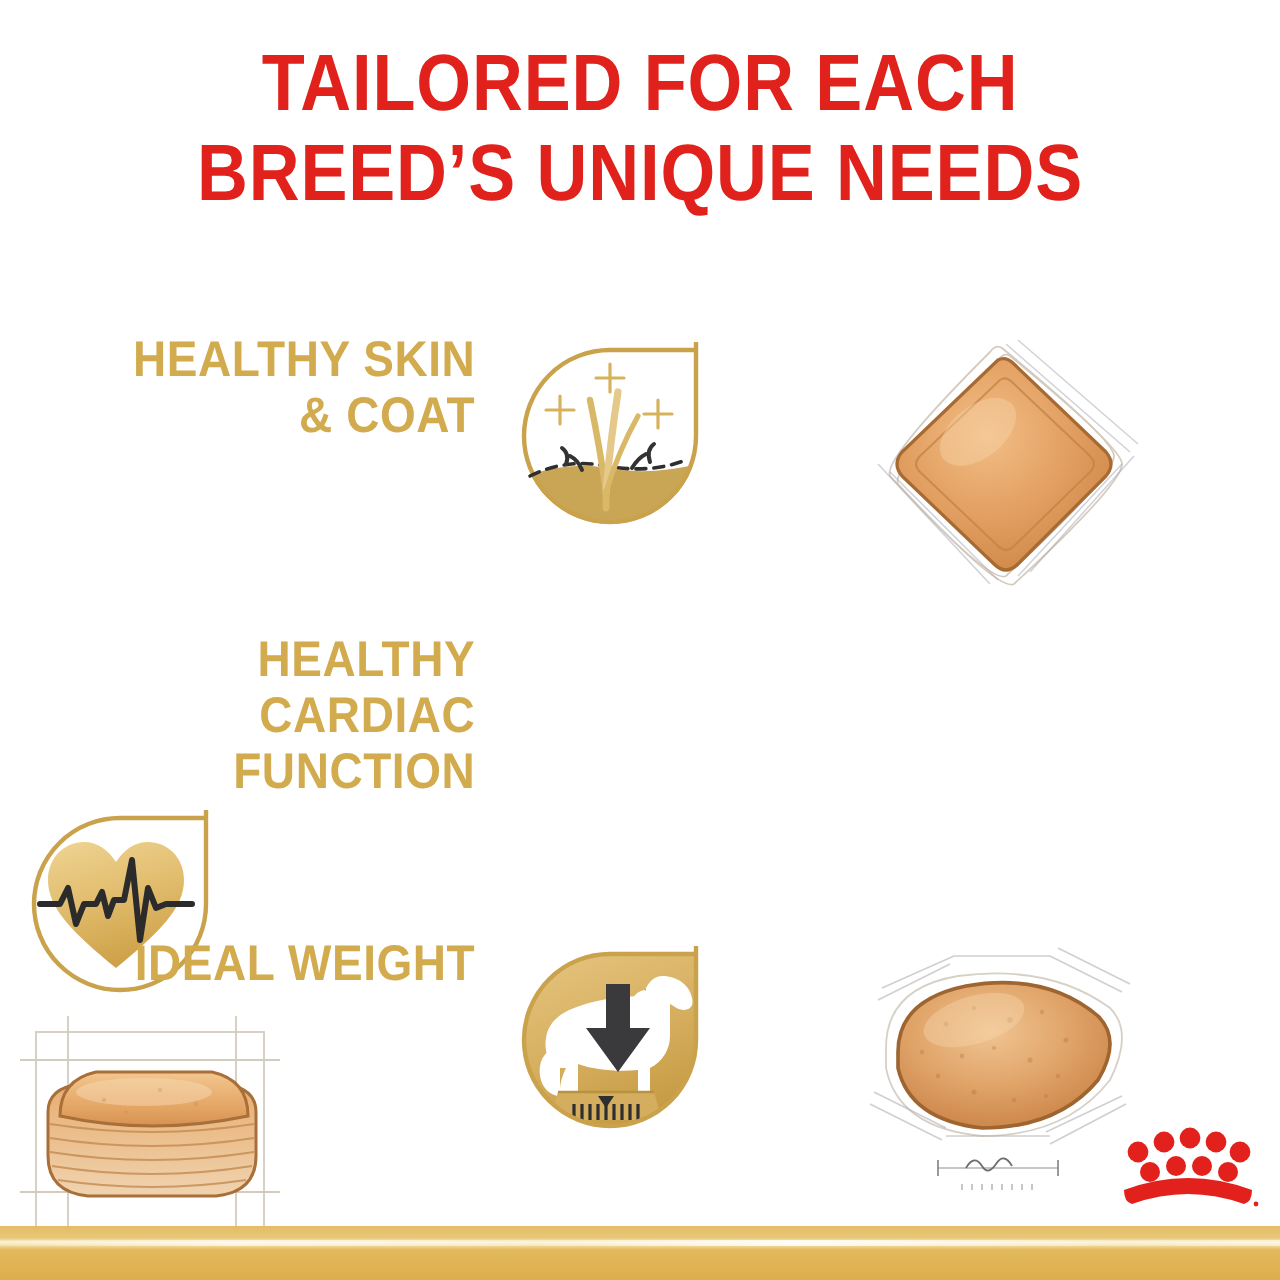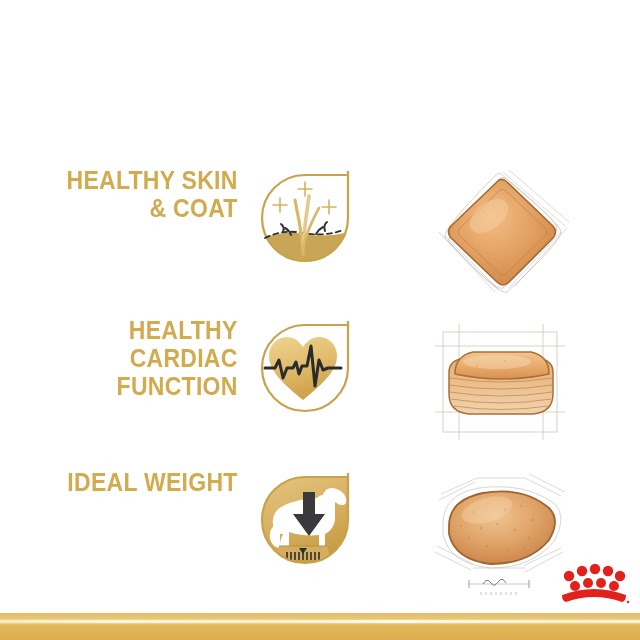--- a/index.html
+++ b/index.html
@@ -42,21 +42,21 @@
   
   .row {
     position: absolute;
     left: 0;
     width: 640px;
     height: 118px;
     display: flex;
     align-items: flex-start;
   }
   .row-1 { top: 166px; }
-  .row-2 { top: 316px; }
+  .row-2 { top: 316px; flex-direction: column; }
   .row-3 { top: 468px; }
 
   .row-label {
     width: 245px;
     text-align: right;
     padding-right: 8px;
     box-sizing: border-box;
     color: #D2AB4E;
     font-family: "Liberation Sans Narrow", "Liberation Sans", sans-serif;
     font-weight: bold;
@@ -135,20 +135,24 @@
     width: 78px;
     height: 52px;
   }
   .logo svg { display: block; }
 </style>
 </head>
 <body>
 
 <div id="page">
 
+  <div class="title-block">
+    <span class="title-line">TAILORED FOR EACH</span>
+    <span class="title-line">BREED’S UNIQUE NEEDS</span>
+  </div>
 
   <div class="row row-1">
 
     <div class="row-label">HEALTHY SKIN
 &amp; COAT</div>
 
     <div class="badge-wrap">
       <div class="badge">
         <svg width="100" height="100" viewBox="0 0 100 100">
           <defs>

